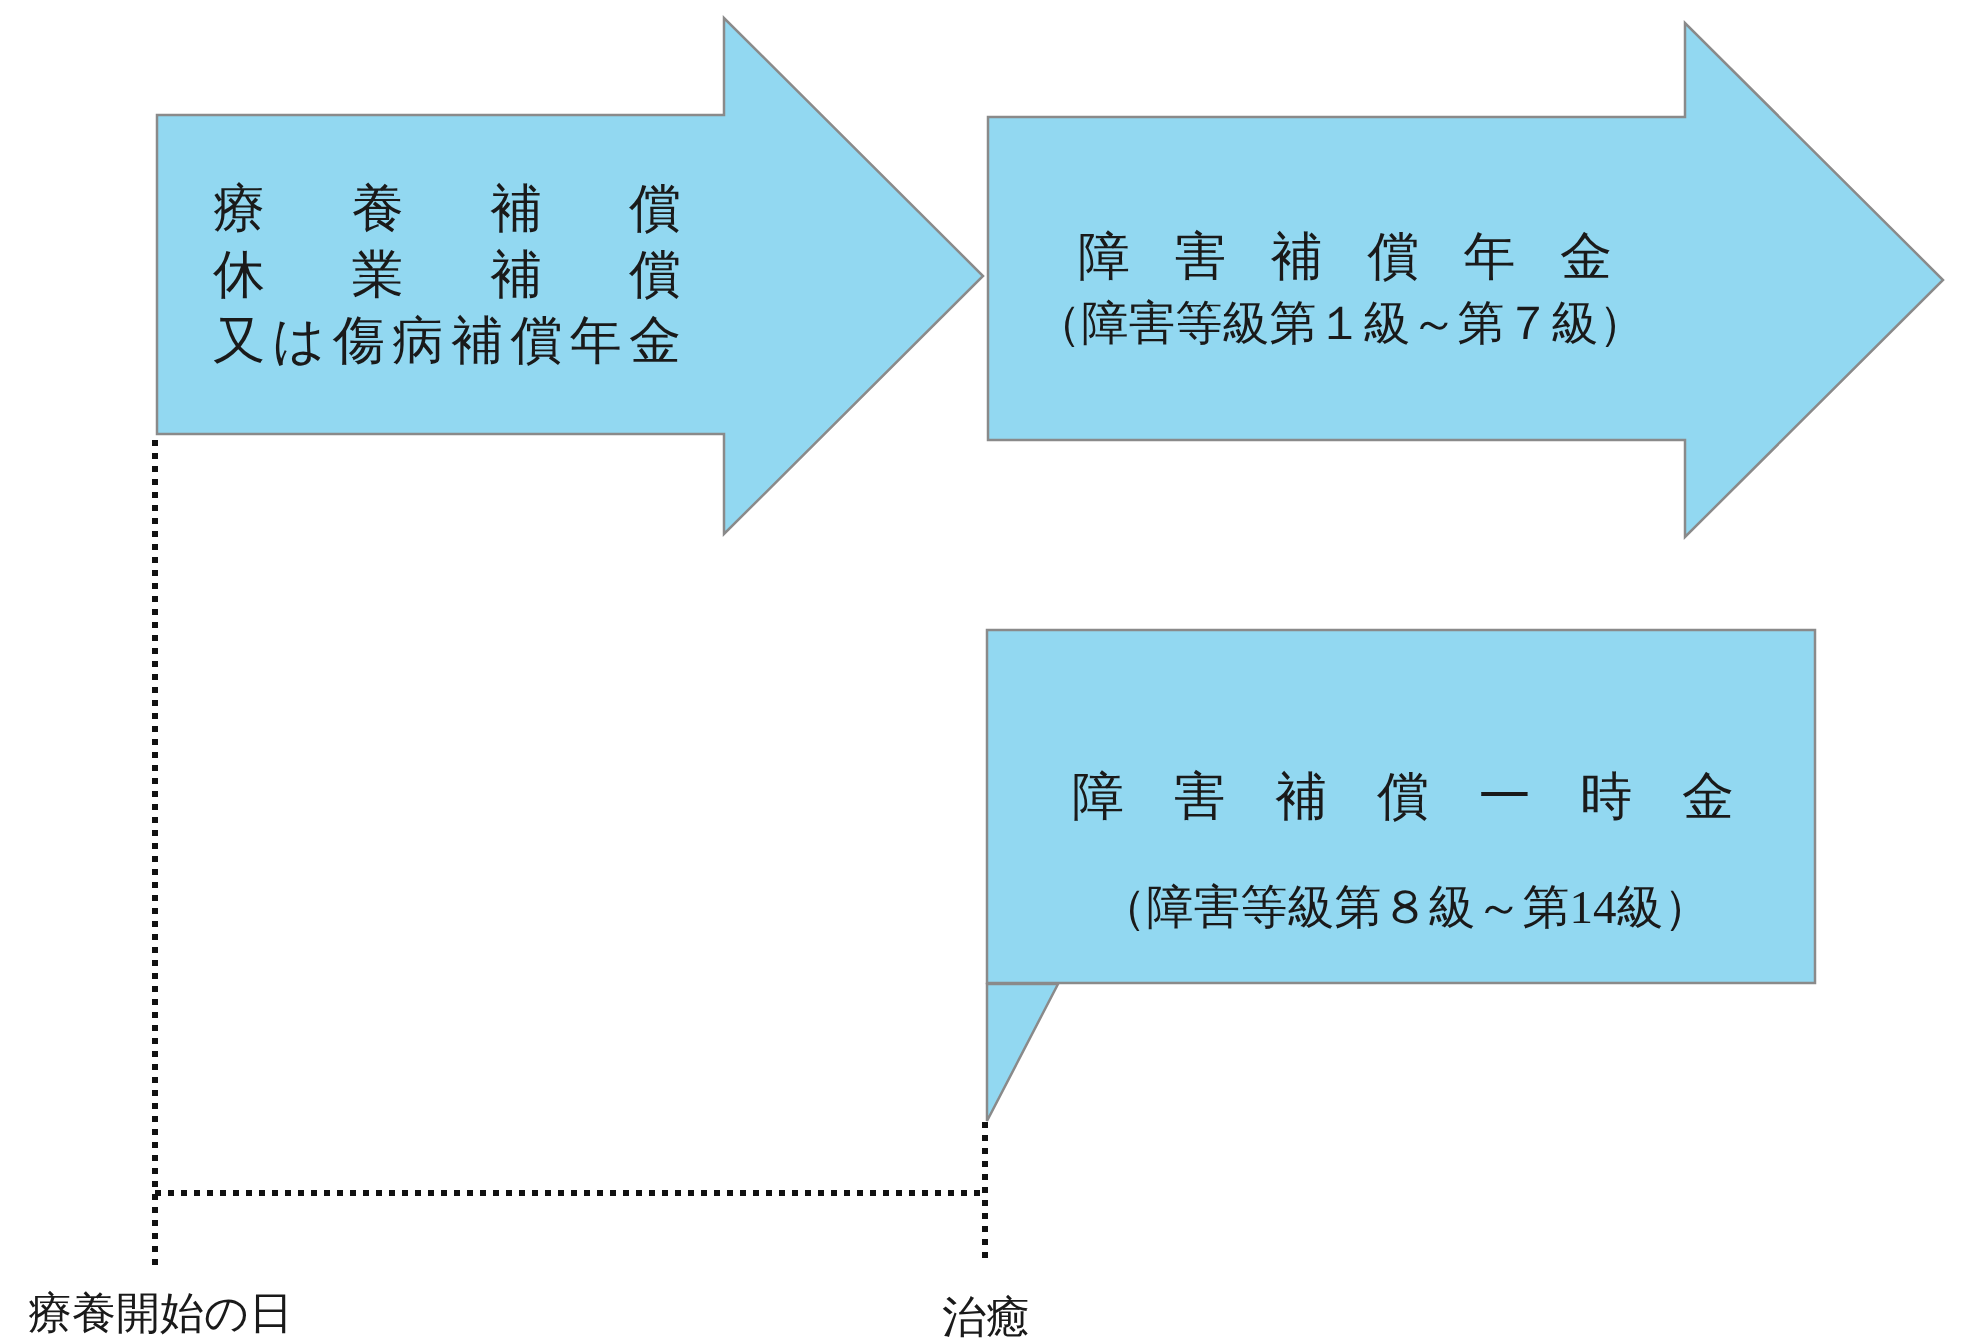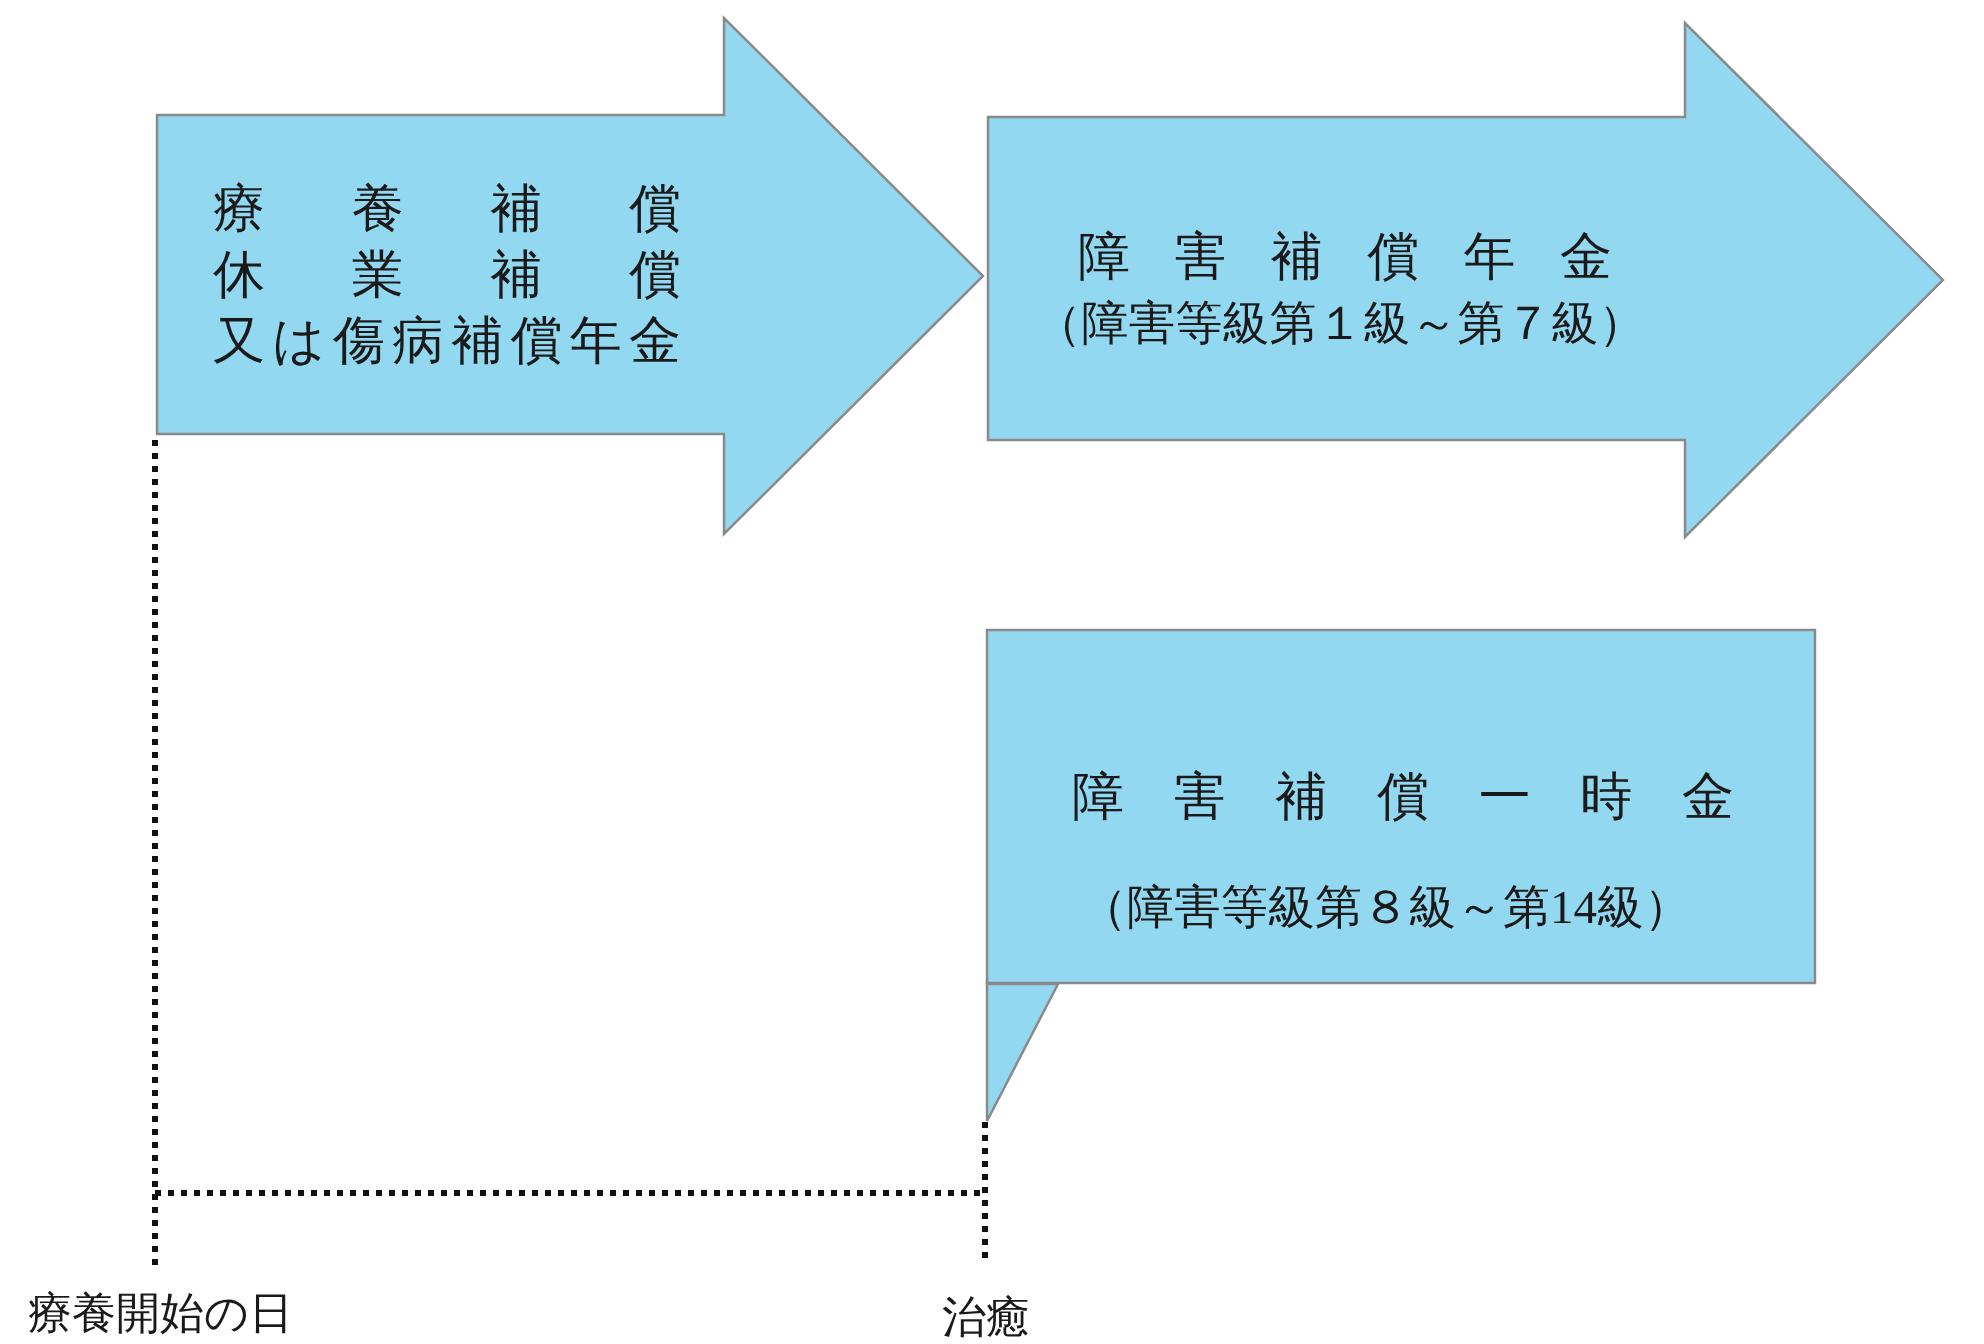--- a/index.html
+++ b/index.html
@@ -21,21 +21,21 @@
   .shapes{position:absolute;left:0;top:0;width:1984px;height:1344px;}
   .shapes polygon,.shapes rect{fill:var(--fill);stroke:var(--border);stroke-width:2.5px;}
   .txt{position:absolute;color:var(--text);white-space:nowrap;}
   .jrow{display:flex;justify-content:space-between;}
   .arrow1-text{left:213px;top:176px;width:468px;font-size:52px;}
   .arrow1-text .line{height:66px;display:flex;align-items:center;}
   .arrow1-text .line.jline{justify-content:space-between;}
   .a2-line1{left:1078px;top:222px;width:534px;height:60px;font-size:52px;}
   .a2-line2{left:1030px;top:292px;width:620px;font-size:47px;text-align:center;font-family:Liberation Serif, serif;}
   .box-line1{left:1072px;top:762px;width:662px;height:60px;font-size:52px;}
-  .box-line2{left:1080px;top:876px;width:650px;font-size:47px;}
+  .box-line2{left:1080px;top:876px;width:650px;font-size:47px;text-align:center;}
   .dotline{position:absolute;}
   .dot-v{width:6px;background:repeating-linear-gradient(to bottom,var(--dots) 0px,var(--dots) 6px,transparent 6px,transparent 13px);}
   .dot-h{height:6px;background:repeating-linear-gradient(to right,var(--dots) 0px,var(--dots) 6px,transparent 6px,transparent 13px);}
   .dot-v-start{left:152px;top:440px;height:826px;}
   .dot-h-span{left:155px;top:1190px;width:832px;}
   .dot-v-cure{left:982px;top:1122px;height:142px;}
   .label{position:absolute;font-size:44px;font-family:Liberation Serif, serif;}
   .label-start{left:28px;top:1284px;}
   .label-cure{left:942px;top:1288px;}
 </style>

